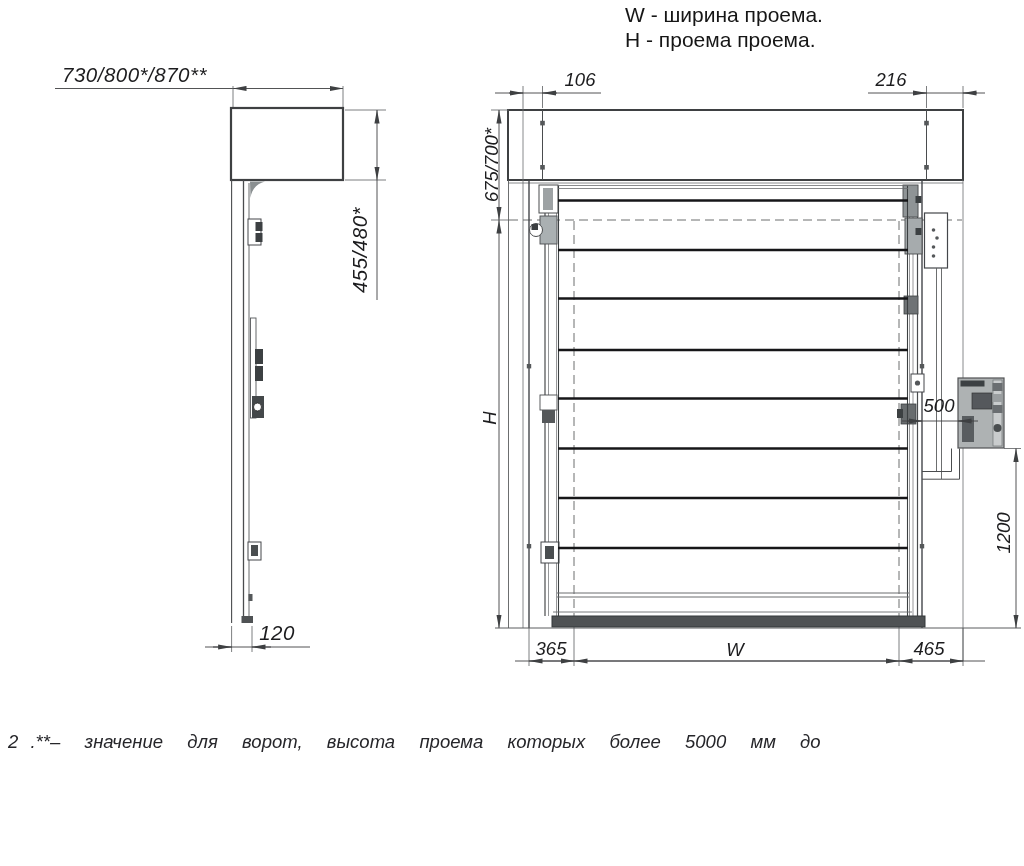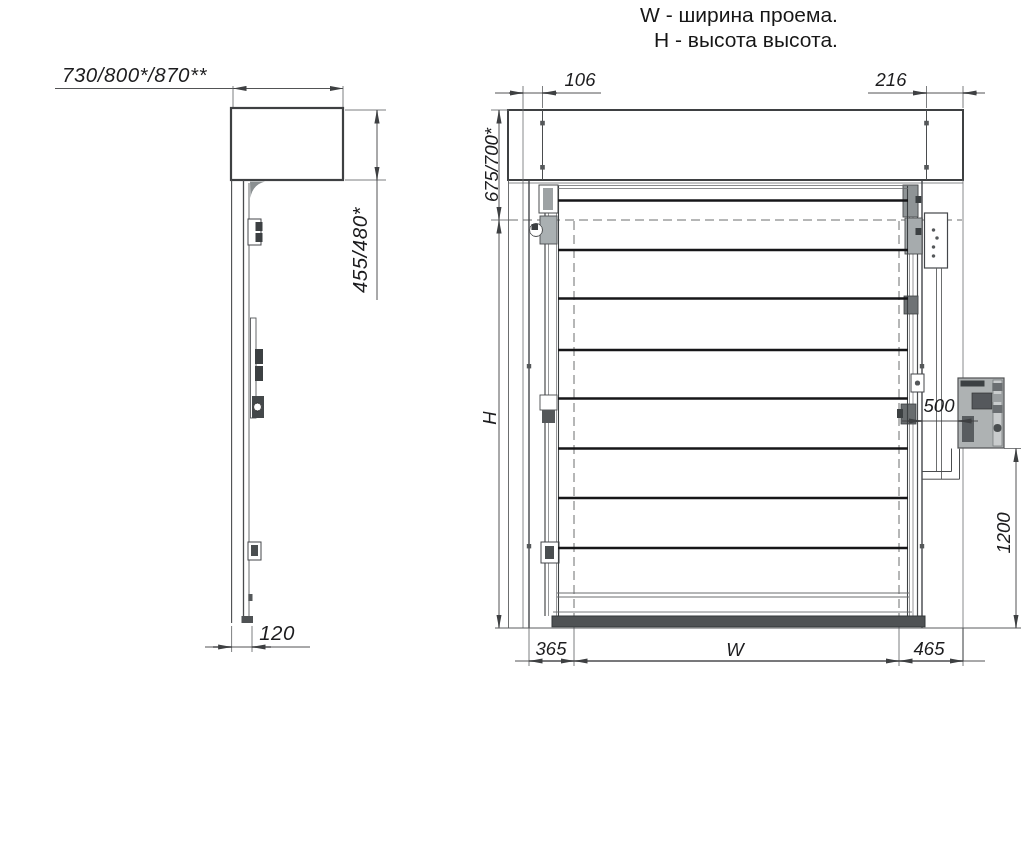--- a/index.html
+++ b/index.html
@@ -1,35 +1,35 @@
 <!DOCTYPE html>
 <html><head>
 <meta charset="utf-8">
 <style>
   html,body{margin:0;padding:0;background:#ffffff;}
   #stage{position:relative;width:1024px;height:866px;background:#fff;overflow:hidden;
          font-family:"Liberation Sans", sans-serif;}
-  #legend{position:absolute;left:640px;top:2px;font-size:21px;line-height:25px;color:#161616;text-align:right;}
+  #legend{position:absolute;left:625px;top:2px;font-size:21px;line-height:25px;color:#161616;}
   #notes{position:absolute;left:8px;top:681px;font-size:18.5px;font-style:italic;
          line-height:24.5px;color:#26262a;white-space:pre;}
   .n1{word-spacing:1.5px}
   .n2{word-spacing:7px}
   svg text{font-family:"Liberation Sans", sans-serif;font-style:italic;fill:#1c1c1e;}
   svg .lbl{font-size:18.5px;}
   svg .lblL{font-size:20.5px;letter-spacing:.5px;}
   svg line,svg path,svg rect,svg circle{vector-effect:none;}
 </style>
 </head>
 <body>
 
 <div id="stage">
 
   <div id="legend">
     <div>W - ширина проема.</div>
-    <div>H - высота высота.</div>
+    <div>H - проема проема.</div>
   </div>
 
   <svg width="1024" height="866" viewBox="0 0 1024 866">
     <defs>
       <marker id="m" viewBox="0 0 14 6" markerWidth="14" markerHeight="6" refX="13.5" refY="3" orient="auto-start-reverse" markerUnits="userSpaceOnUse">
         <path d="M14 3 L0 0.4 L0 5.6 Z" fill="#3e4042"></path>
       </marker>
     </defs>
 
     <g>
@@ -240,20 +240,21 @@
         <line x1="574" y1="661" x2="899" y2="661" stroke="#3e4042" stroke-width="0.9" marker-start="url(#m)" marker-end="url(#m)"></line>
         <line x1="899" y1="661" x2="963" y2="661" stroke="#3e4042" stroke-width="0.9" marker-start="url(#m)" marker-end="url(#m)"></line>
         <text class="lbl" x="551" y="655" text-anchor="middle">365</text>
         <text class="lbl" x="735" y="656" text-anchor="middle" font-size="20">W</text>
         <text class="lbl" x="929" y="655" text-anchor="middle">465</text>
       </g>
     </g>
   </svg>
 
   <div id="notes">
+    <div class="n2">2 .**–  значение  для  ворот,  высота  проема  которых  более  5000  мм  до</div>
     
     
     
     
     
     
   </div>
 
 </div>
 

